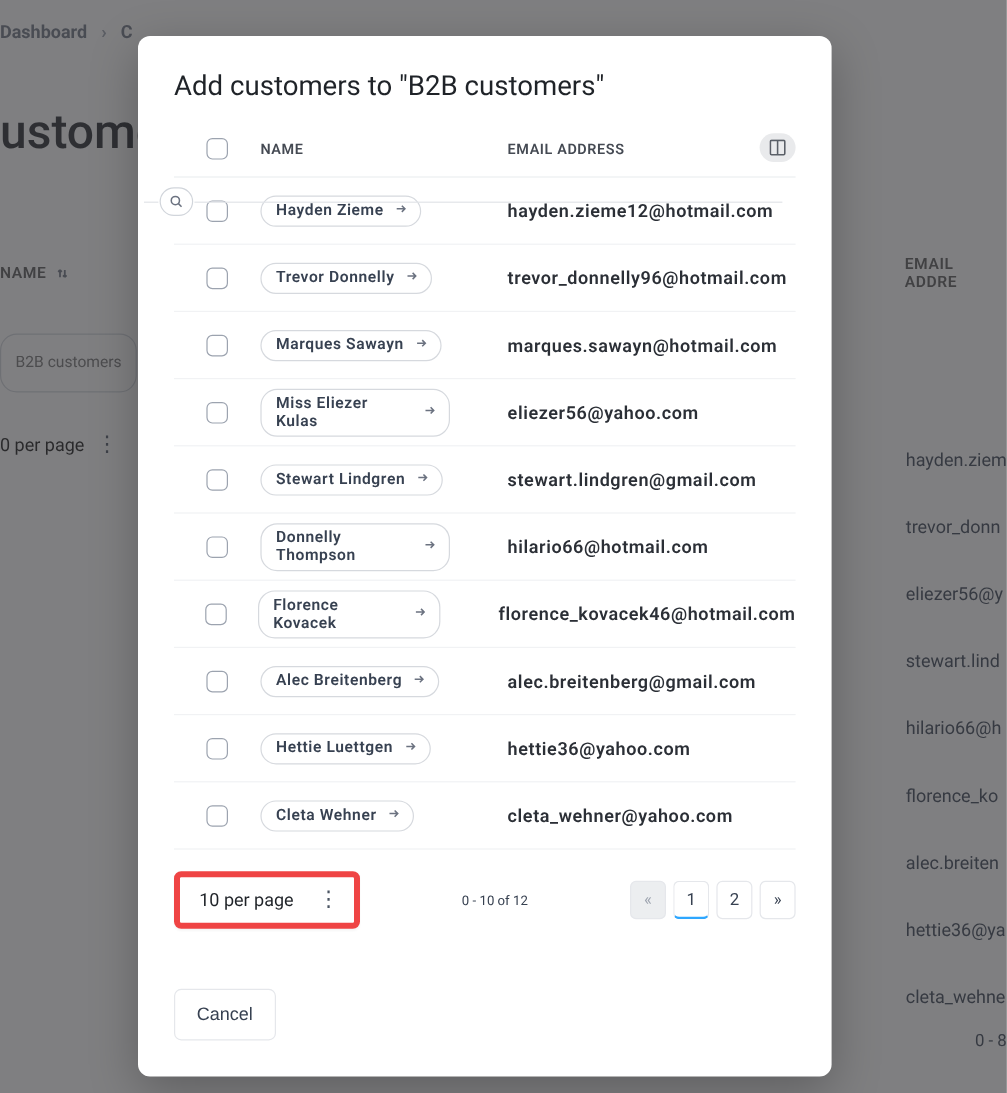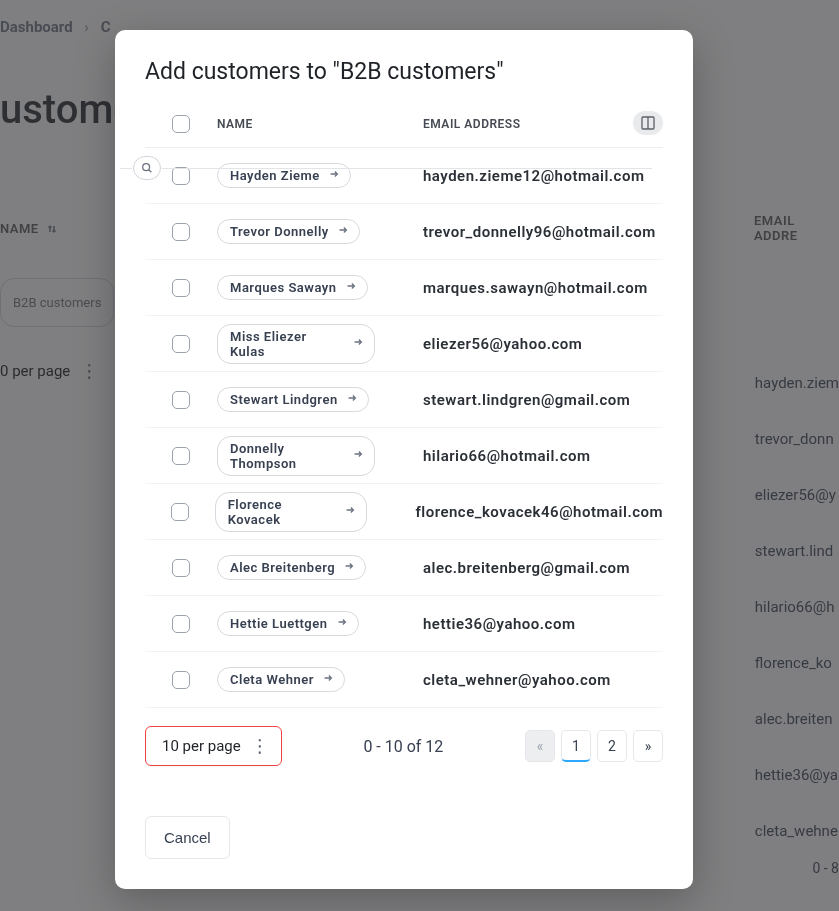--- a/index.html
+++ b/index.html
@@ -41,22 +41,22 @@
   .search-bubble svg { width:12px; height:12px; stroke:#6b7280;}
 
   .tbody { }
   .trow { display:flex; align-items:center; height:56px; border-bottom:1px solid #f1f2f4;}
   .checkbox { width:18px; height:18px; border:1.5px solid #9ca3af; border-radius:5px; background:#fff;}
   .name-chip { display:inline-flex; align-items:center; gap:8px; border:1px solid #d6d9de; border-radius:14px; padding:4px 10px 4px 12px; font-size:13px; color:#374151; cursor:pointer;}
   .name-chip svg { width:12px; height:12px; stroke:#6b7280;}
   .email-cell { font-size:15px; color:#2b2f36;}
 
   .tfoot { display:flex; align-items:center; justify-content:space-between; padding-top:18px;}
-  .perpage-btn { display:flex; align-items:center; gap:10px; border:1px solid #ef4444; background:#fff; border-radius:6px; padding:10px 12px 10px 16px; font-size:15px; color:#1f2328; box-shadow:0 1px 2px rgba(0,0,0,0.04);}
-  .range-label { font-size:16px; color:#374151;}
+  .perpage-btn { display:flex; align-items:center; gap:20px; border:5px solid #ef4444; background:#fff; border-radius:6px; padding:10px 12px 10px 16px; font-size:15px; color:#1f2328; box-shadow:0 1px 2px rgba(0,0,0,0.04);}
+  .range-label { font-size:11px; color:#374151;}
   .pager { display:flex; gap:6px;}
   .pg { width:30px; height:32px; border:1px solid #e5e7eb; background:#fff; border-radius:5px; display:flex; align-items:center; justify-content:center; font-size:14px; color:#374151; cursor:pointer;}
   .pg.prev { background:#eceef0; color:#9ca3af;}
   .pg.active { border-bottom:2px solid #2ea7ff;}
   .actions { display:flex; justify-content:space-between; gap:22px; margin-top:50px;}
   .btn { border:1px solid #e5e7eb; background:#fff; border-radius:6px; padding:12px 18px; font-size:15px; color:#374151; cursor:pointer;}
   .btn.primary { background:#eef0f2; color:#5b6068;}
 </style>
 </head>
 <body>

